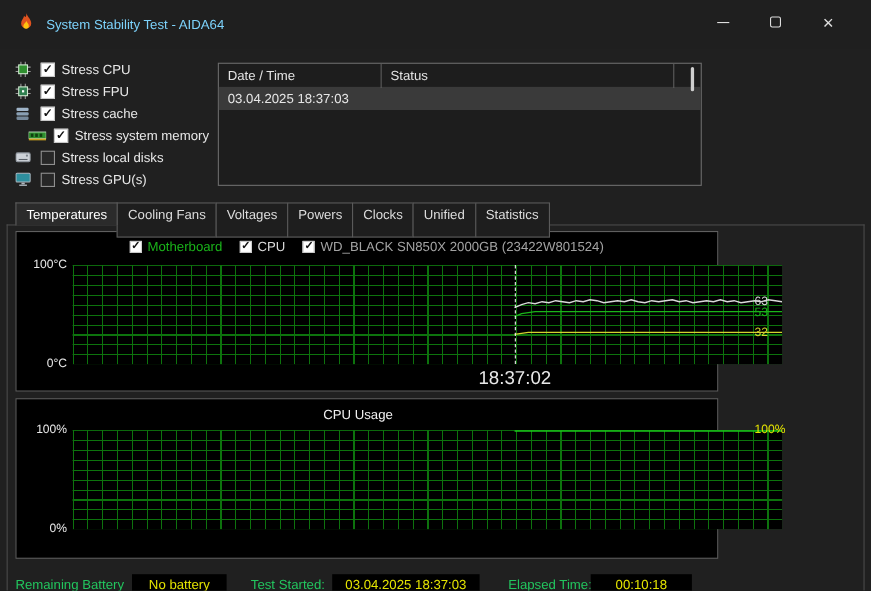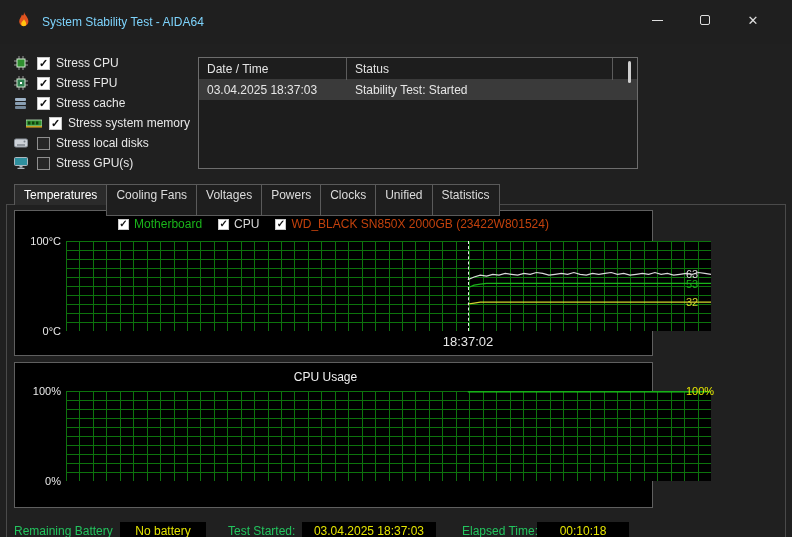--- a/index.html
+++ b/index.html
@@ -49,21 +49,21 @@
   .cb-sm{width:11px;height:11px;font-size:10px;margin-right:5px;}
   .panel-title{position:absolute;left:0;right:16px;top:7px;text-align:center;color:#f0f0f0;}
   .plot{position:absolute;left:51px;top:30px;width:645px;height:90px;background-color:#000;
     background-image:
       repeating-linear-gradient(to right,#0d730d 0,#0d730d 1px,transparent 1px,transparent 13.44px),
       repeating-linear-gradient(to bottom,#0d730d 0,#0d730d 1px,transparent 1px,transparent 9px);}
   .plot svg{position:absolute;left:0;top:0;width:100%;height:100%;}
   .cursor{position:absolute;top:0;bottom:0;width:0;border-left:1px dashed #ececec;}
   .yl{position:absolute;left:6px;width:40px;text-align:right;font-size:11px;color:#e8e8e8;}
   .rv{position:absolute;left:659px;font-size:11px;padding-left:12px;}
-  .xl{position:absolute;top:123px;left:373px;width:160px;text-align:center;font-size:13px;color:#e8e8e8;}
+  .xl{position:absolute;top:123px;left:373px;width:160px;text-align:center;font-size:17px;color:#e8e8e8;}
 
   
   .statusbar{position:absolute;left:0;top:522px;width:100%;height:22px;}
   .sb-label{position:absolute;top:2px;color:#22c55e;white-space:nowrap;}
   .sb-box{position:absolute;top:0;height:19px;background:#000;color:#e4e400;text-align:center;line-height:19px;white-space:nowrap;overflow:hidden;}
 </style>
 </head>
 <body>
 
 <div class="window">
@@ -155,21 +155,20 @@
     <span class="slabel">Stress local disks</span>
   </div>
 
   <div class="log">
     <div class="log-header">
       <div class="log-c1 log-hcell">Date / Time</div>
       <div class="log-c2 log-hcell">Status</div>
     </div>
     <div class="log-row">
       <div class="log-c1">03.04.2025 18:37:03</div>
-      <div class="log-c2">Stability Test: Started</div>
     </div>
     <div class="log-thumb"></div>
   </div>
 
   <div class="tabs">
     <span class="tab active">Temperatures</span>
     <span class="tab">Cooling Fans</span>
     <span class="tab">Voltages</span>
     <span class="tab">Powers</span>
     <span class="tab">Clocks</span>
@@ -184,21 +183,21 @@
       <span class="legend-item">
         <span class="cb cb-sm checked"></span>
         <span style="color: rgb(26, 180, 26);">Motherboard</span>
       </span>
       <span class="legend-item">
         <span class="cb cb-sm checked"></span>
         <span style="color: rgb(217, 217, 217);">CPU</span>
       </span>
       <span class="legend-item">
         <span class="cb cb-sm checked"></span>
-        <span style="color: #c2410c;">WD_BLACK SN850X 2000GB (23422W801524)</span>
+        <span style="color: #a3a3a3;">WD_BLACK SN850X 2000GB (23422W801524)</span>
       </span>
     </div>
     <div class="yl" style="top:24px;">100°C</div>
     <div class="yl" style="top:114px;">0°C</div>
     <div class="plot">
       <svg id="temp-svg" viewBox="0 0 645 90" preserveAspectRatio="none">
           <polyline points="401.8,38.7 408.1,36.0 414.3,34.2 420.5,35.1 426.8,33.3 433.0,34.2 439.2,32.4 445.5,33.3 451.7,34.2 457.9,32.4 464.2,33.3 470.4,31.5 476.7,32.4 482.9,34.2 489.1,33.3 495.4,32.4 501.6,33.3 507.8,31.5 514.1,33.3 520.3,34.2 526.5,32.4 532.8,33.3 539.0,32.4 545.2,31.5 551.5,33.3 557.7,32.4 563.9,34.2 570.2,33.3 576.4,32.4 582.6,33.3 588.9,31.5 595.1,33.3 601.4,32.4 607.6,34.2 613.8,33.3 620.1,32.4 626.3,33.3 632.5,31.5 638.8,32.4 645.0,33.3" fill="none" stroke="#d9d9d9" stroke-width="1.2"></polyline>
           <polyline points="401.8,46.8 408.1,44.1 414.3,43.2 420.5,42.3 426.8,42.3 433.0,42.3 439.2,42.3 445.5,42.3 451.7,42.3 457.9,42.3 464.2,42.3 470.4,42.3 476.7,42.3 482.9,42.3 489.1,42.3 495.4,42.3 501.6,42.3 507.8,42.3 514.1,42.3 520.3,42.3 526.5,42.3 532.8,42.3 539.0,42.3 545.2,42.3 551.5,42.3 557.7,42.3 563.9,42.3 570.2,42.3 576.4,42.3 582.6,42.3 588.9,42.3 595.1,42.3 601.4,42.3 607.6,42.3 613.8,42.3 620.1,42.3 626.3,42.3 632.5,42.3 638.8,42.3 645.0,42.3" fill="none" stroke="#1ab41a" stroke-width="1.2"></polyline>
           <polyline points="401.8,63.0 408.1,62.1 414.3,61.2 420.5,61.2 426.8,61.2 433.0,61.2 439.2,61.2 445.5,61.2 451.7,61.2 457.9,61.2 464.2,61.2 470.4,61.2 476.7,61.2 482.9,61.2 489.1,61.2 495.4,61.2 501.6,61.2 507.8,61.2 514.1,61.2 520.3,61.2 526.5,61.2 532.8,61.2 539.0,61.2 545.2,61.2 551.5,61.2 557.7,61.2 563.9,61.2 570.2,61.2 576.4,61.2 582.6,61.2 588.9,61.2 595.1,61.2 601.4,61.2 607.6,61.2 613.8,61.2 620.1,61.2 626.3,61.2 632.5,61.2 638.8,61.2 645.0,61.2" fill="none" stroke="#d3d32e" stroke-width="1.2"></polyline>
         </svg>

